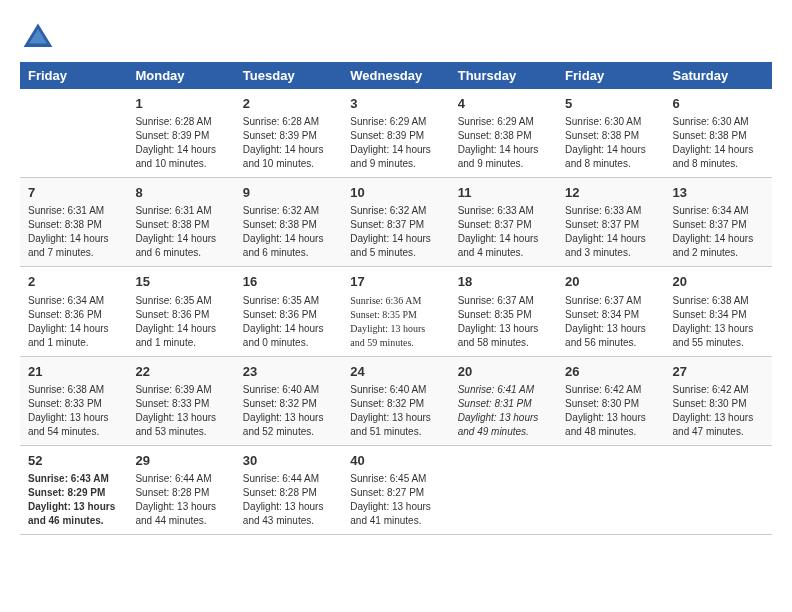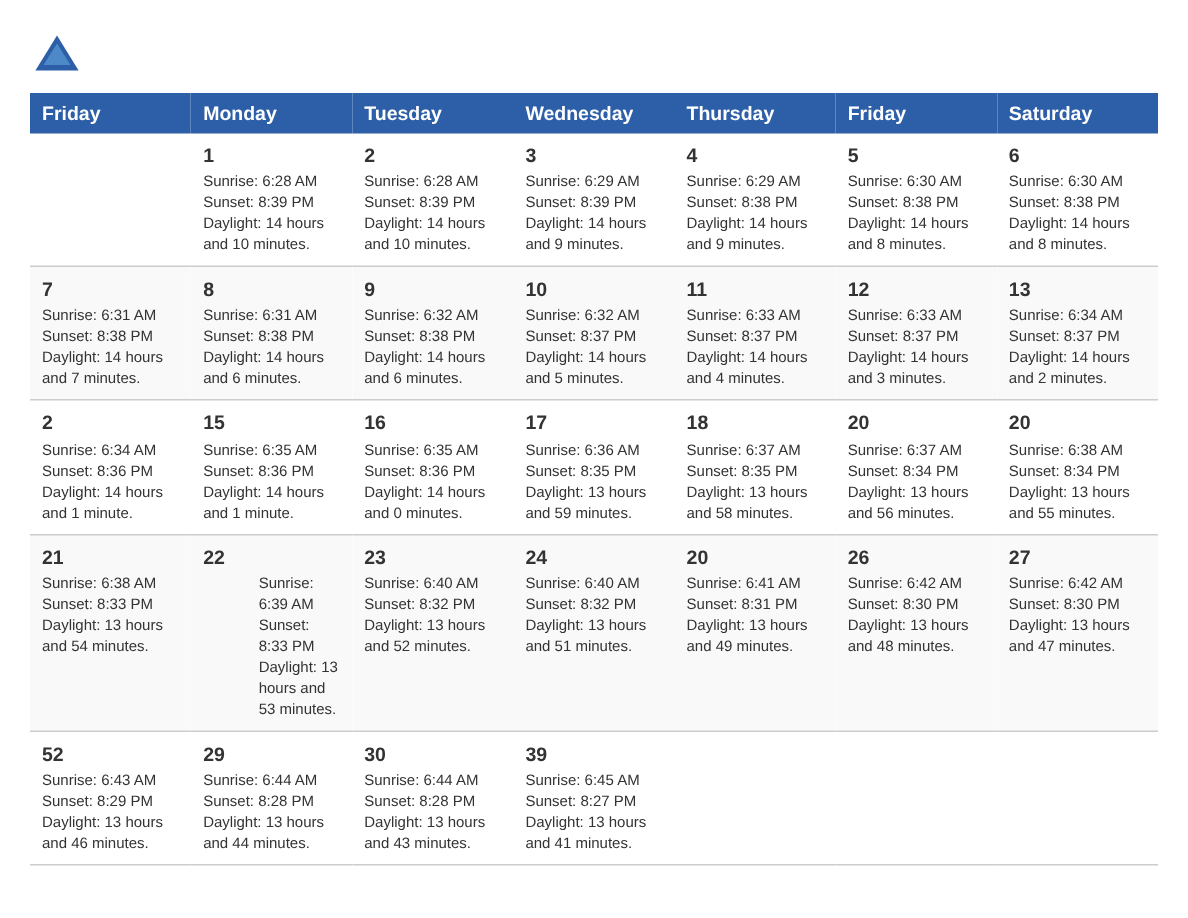--- a/index.html
+++ b/index.html
@@ -212,21 +212,21 @@
 Daylight: 14 hours and 1 minute.</div>
         </td>
         <td>
           <span class="day-number">16</span>
           <div class="day-info" style="white-space: pre-line;">Sunrise: 6:35 AM
 Sunset: 8:36 PM
 Daylight: 14 hours and 0 minutes.</div>
         </td>
         <td>
           <span class="day-number">17</span>
-          <div class="day-info" style="white-space: pre-line;">Sunrise: 6:36 AM
+          <div class="day-info" style="white-space: pre-line; font-family: Liberation Serif, serif;">Sunrise: 6:36 AM
 Sunset: 8:35 PM
 Daylight: 13 hours and 59 minutes.</div>
         </td>
         <td>
           <span class="day-number">18</span>
           <div class="day-info" style="white-space: pre-line;">Sunrise: 6:37 AM
 Sunset: 8:35 PM
 Daylight: 13 hours and 58 minutes.</div>
         </td>
         <td>
@@ -244,76 +244,76 @@
       </tr>
       <tr>
         <td>
           <span class="day-number">21</span>
           <div class="day-info" style="white-space: pre-line;">Sunrise: 6:38 AM
 Sunset: 8:33 PM
 Daylight: 13 hours and 54 minutes.</div>
         </td>
         <td>
           <span class="day-number">22</span>
-          <div class="day-info" style="white-space: pre-line; margin-left: 37px;">Sunrise: 6:39 AM
+          <div class="day-info" style="white-space: pre-line;">Sunrise: 6:39 AM
 Sunset: 8:33 PM
 Daylight: 13 hours and 53 minutes.</div>
         </td>
         <td>
           <span class="day-number">23</span>
           <div class="day-info" style="white-space: pre-line;">Sunrise: 6:40 AM
 Sunset: 8:32 PM
 Daylight: 13 hours and 52 minutes.</div>
         </td>
         <td>
           <span class="day-number">24</span>
           <div class="day-info" style="white-space: pre-line;">Sunrise: 6:40 AM
 Sunset: 8:32 PM
 Daylight: 13 hours and 51 minutes.</div>
         </td>
         <td>
           <span class="day-number">20</span>
-          <div class="day-info" style="white-space: pre-line;">Sunrise: 6:41 AM
+          <div class="day-info" style="white-space: pre-line; font-style: italic;">Sunrise: 6:41 AM
 Sunset: 8:31 PM
 Daylight: 13 hours and 49 minutes.</div>
         </td>
         <td>
           <span class="day-number">26</span>
           <div class="day-info" style="white-space: pre-line;">Sunrise: 6:42 AM
 Sunset: 8:30 PM
 Daylight: 13 hours and 48 minutes.</div>
         </td>
         <td>
           <span class="day-number">27</span>
           <div class="day-info" style="white-space: pre-line;">Sunrise: 6:42 AM
 Sunset: 8:30 PM
 Daylight: 13 hours and 47 minutes.</div>
         </td>
       </tr>
       <tr>
         <td>
           <span class="day-number">52</span>
-          <div class="day-info" style="white-space: pre-line;">Sunrise: 6:43 AM
+          <div class="day-info" style="white-space: pre-line; font-weight: bold;">Sunrise: 6:43 AM
 Sunset: 8:29 PM
 Daylight: 13 hours and 46 minutes.</div>
         </td>
         <td>
           <span class="day-number">29</span>
           <div class="day-info" style="white-space: pre-line;">Sunrise: 6:44 AM
 Sunset: 8:28 PM
 Daylight: 13 hours and 44 minutes.</div>
         </td>
         <td>
           <span class="day-number">30</span>
           <div class="day-info" style="white-space: pre-line;">Sunrise: 6:44 AM
 Sunset: 8:28 PM
 Daylight: 13 hours and 43 minutes.</div>
         </td>
         <td>
-          <span class="day-number">39</span>
+          <span class="day-number">40</span>
           <div class="day-info" style="white-space: pre-line;">Sunrise: 6:45 AM
 Sunset: 8:27 PM
 Daylight: 13 hours and 41 minutes.</div>
         </td>
         <td></td>
         <td></td>
         <td></td>
       </tr>
     </tbody>
 </table>

